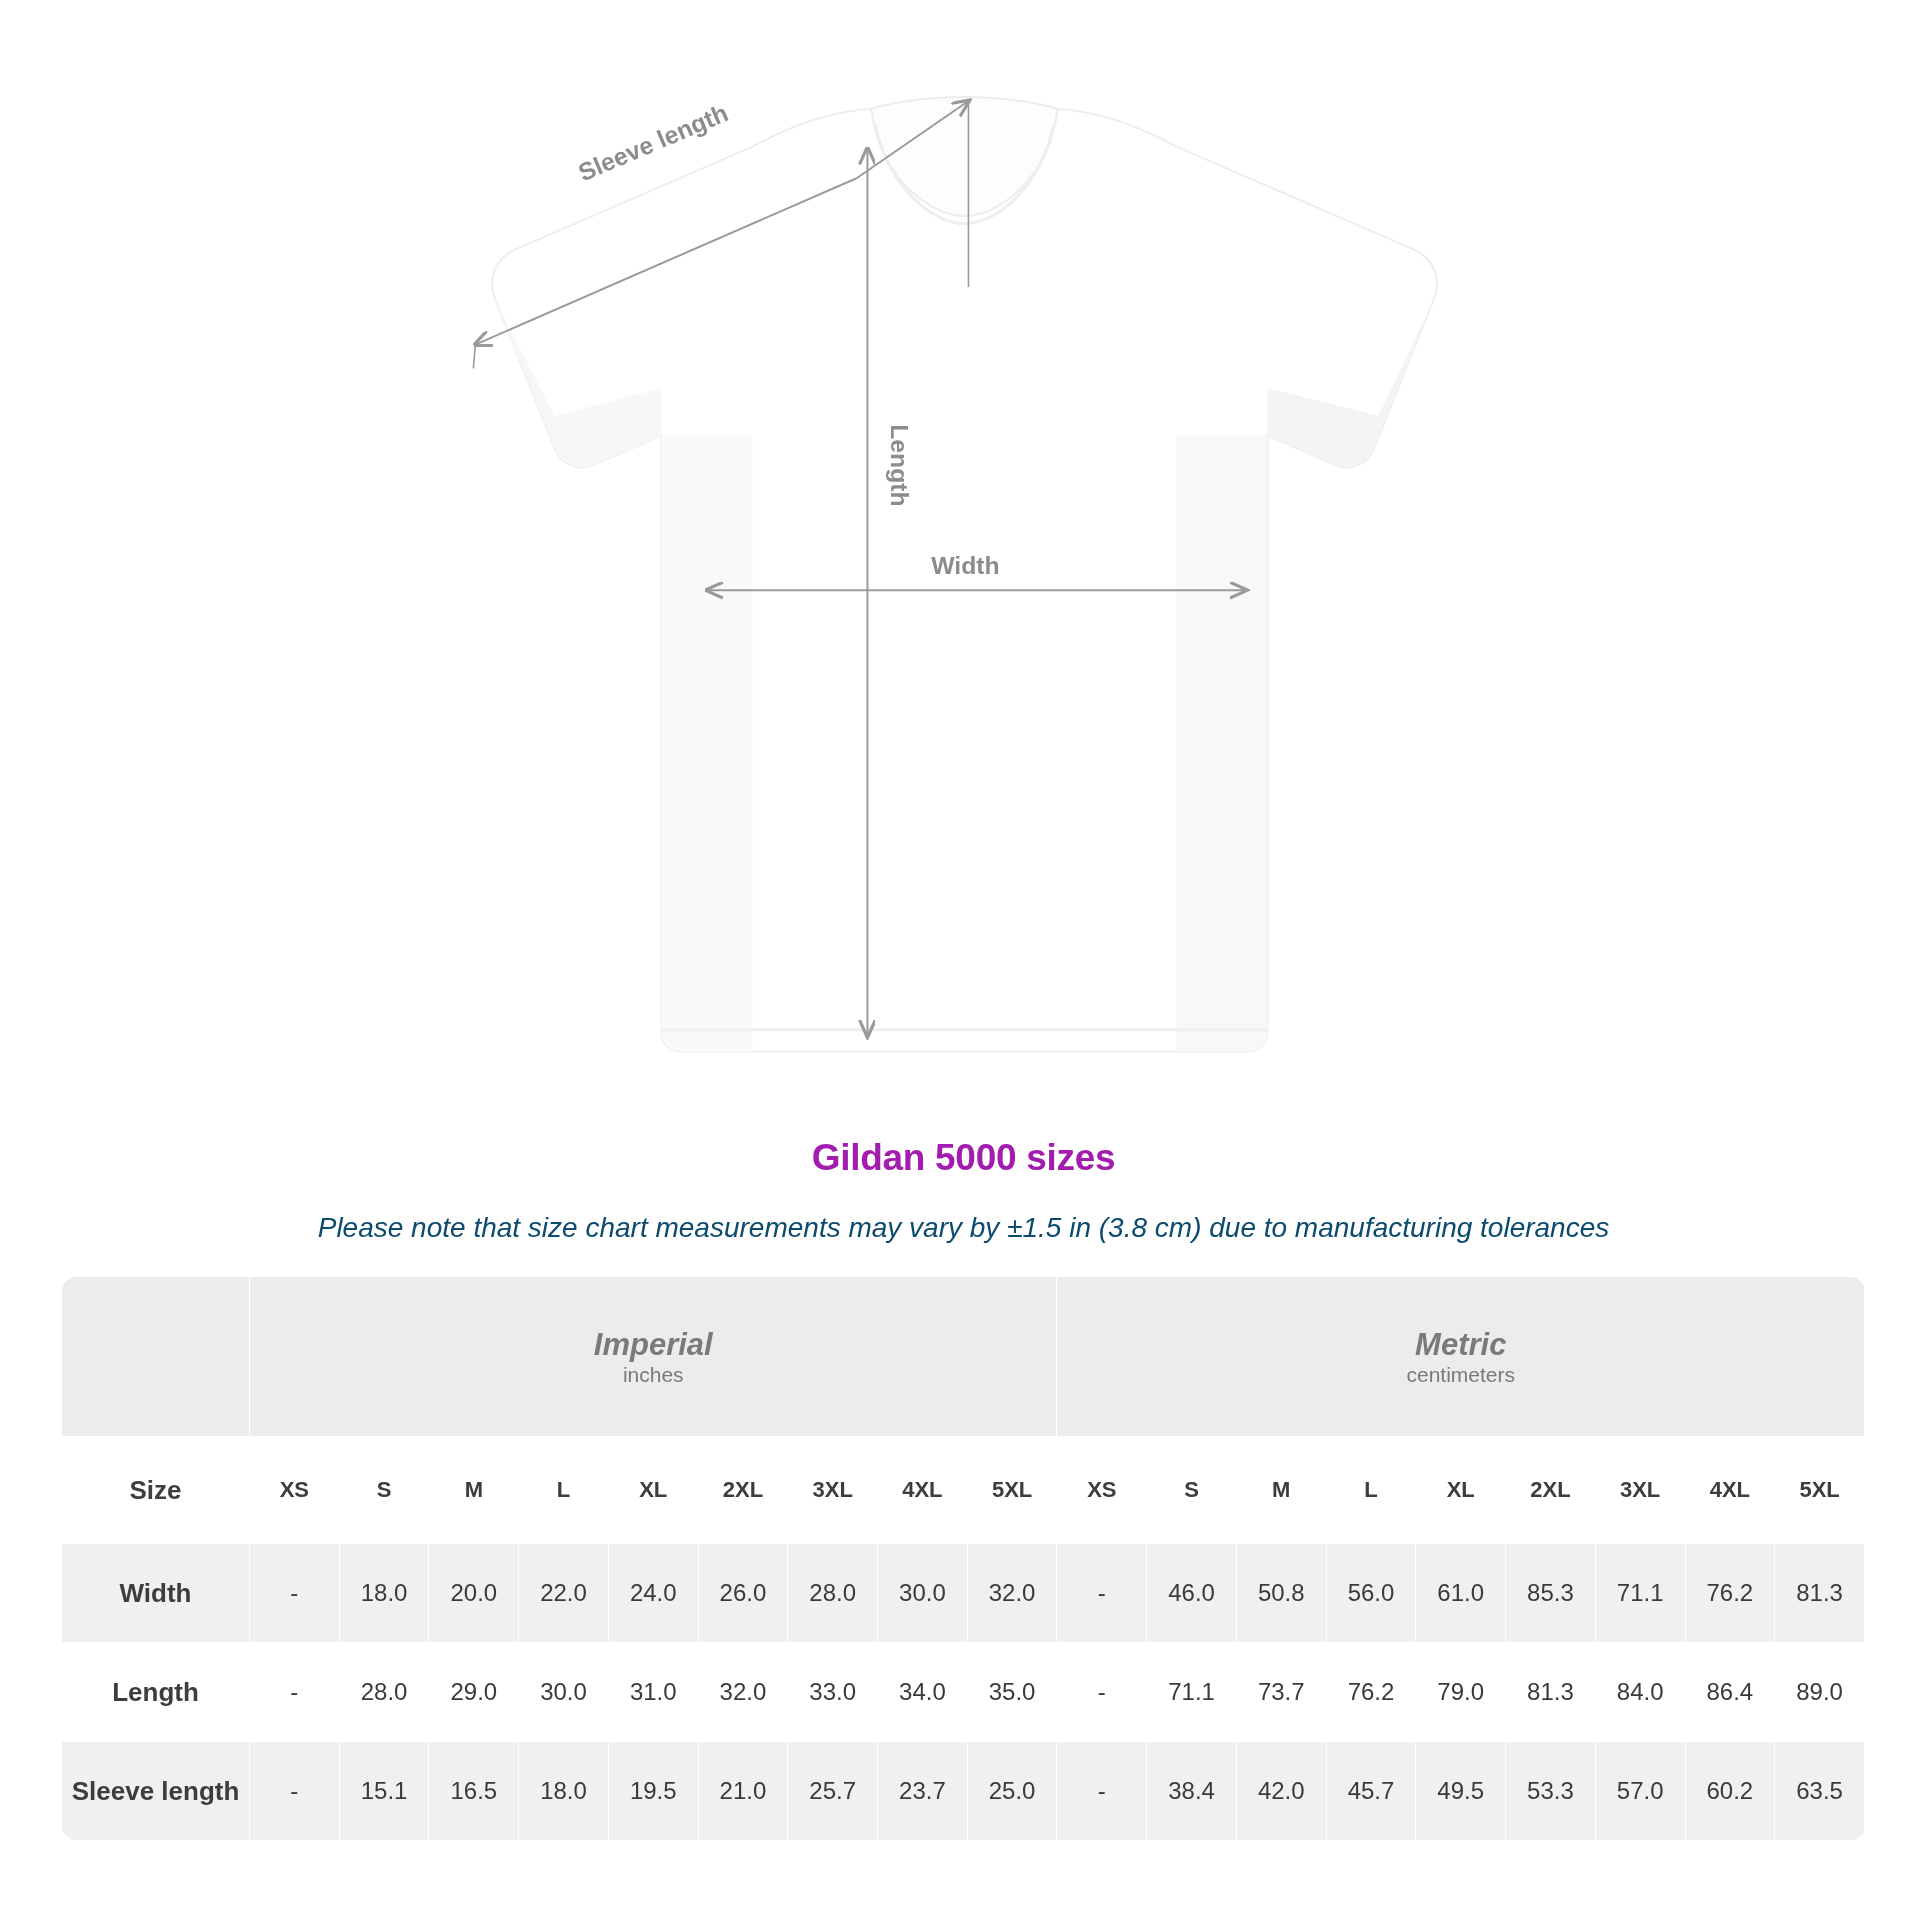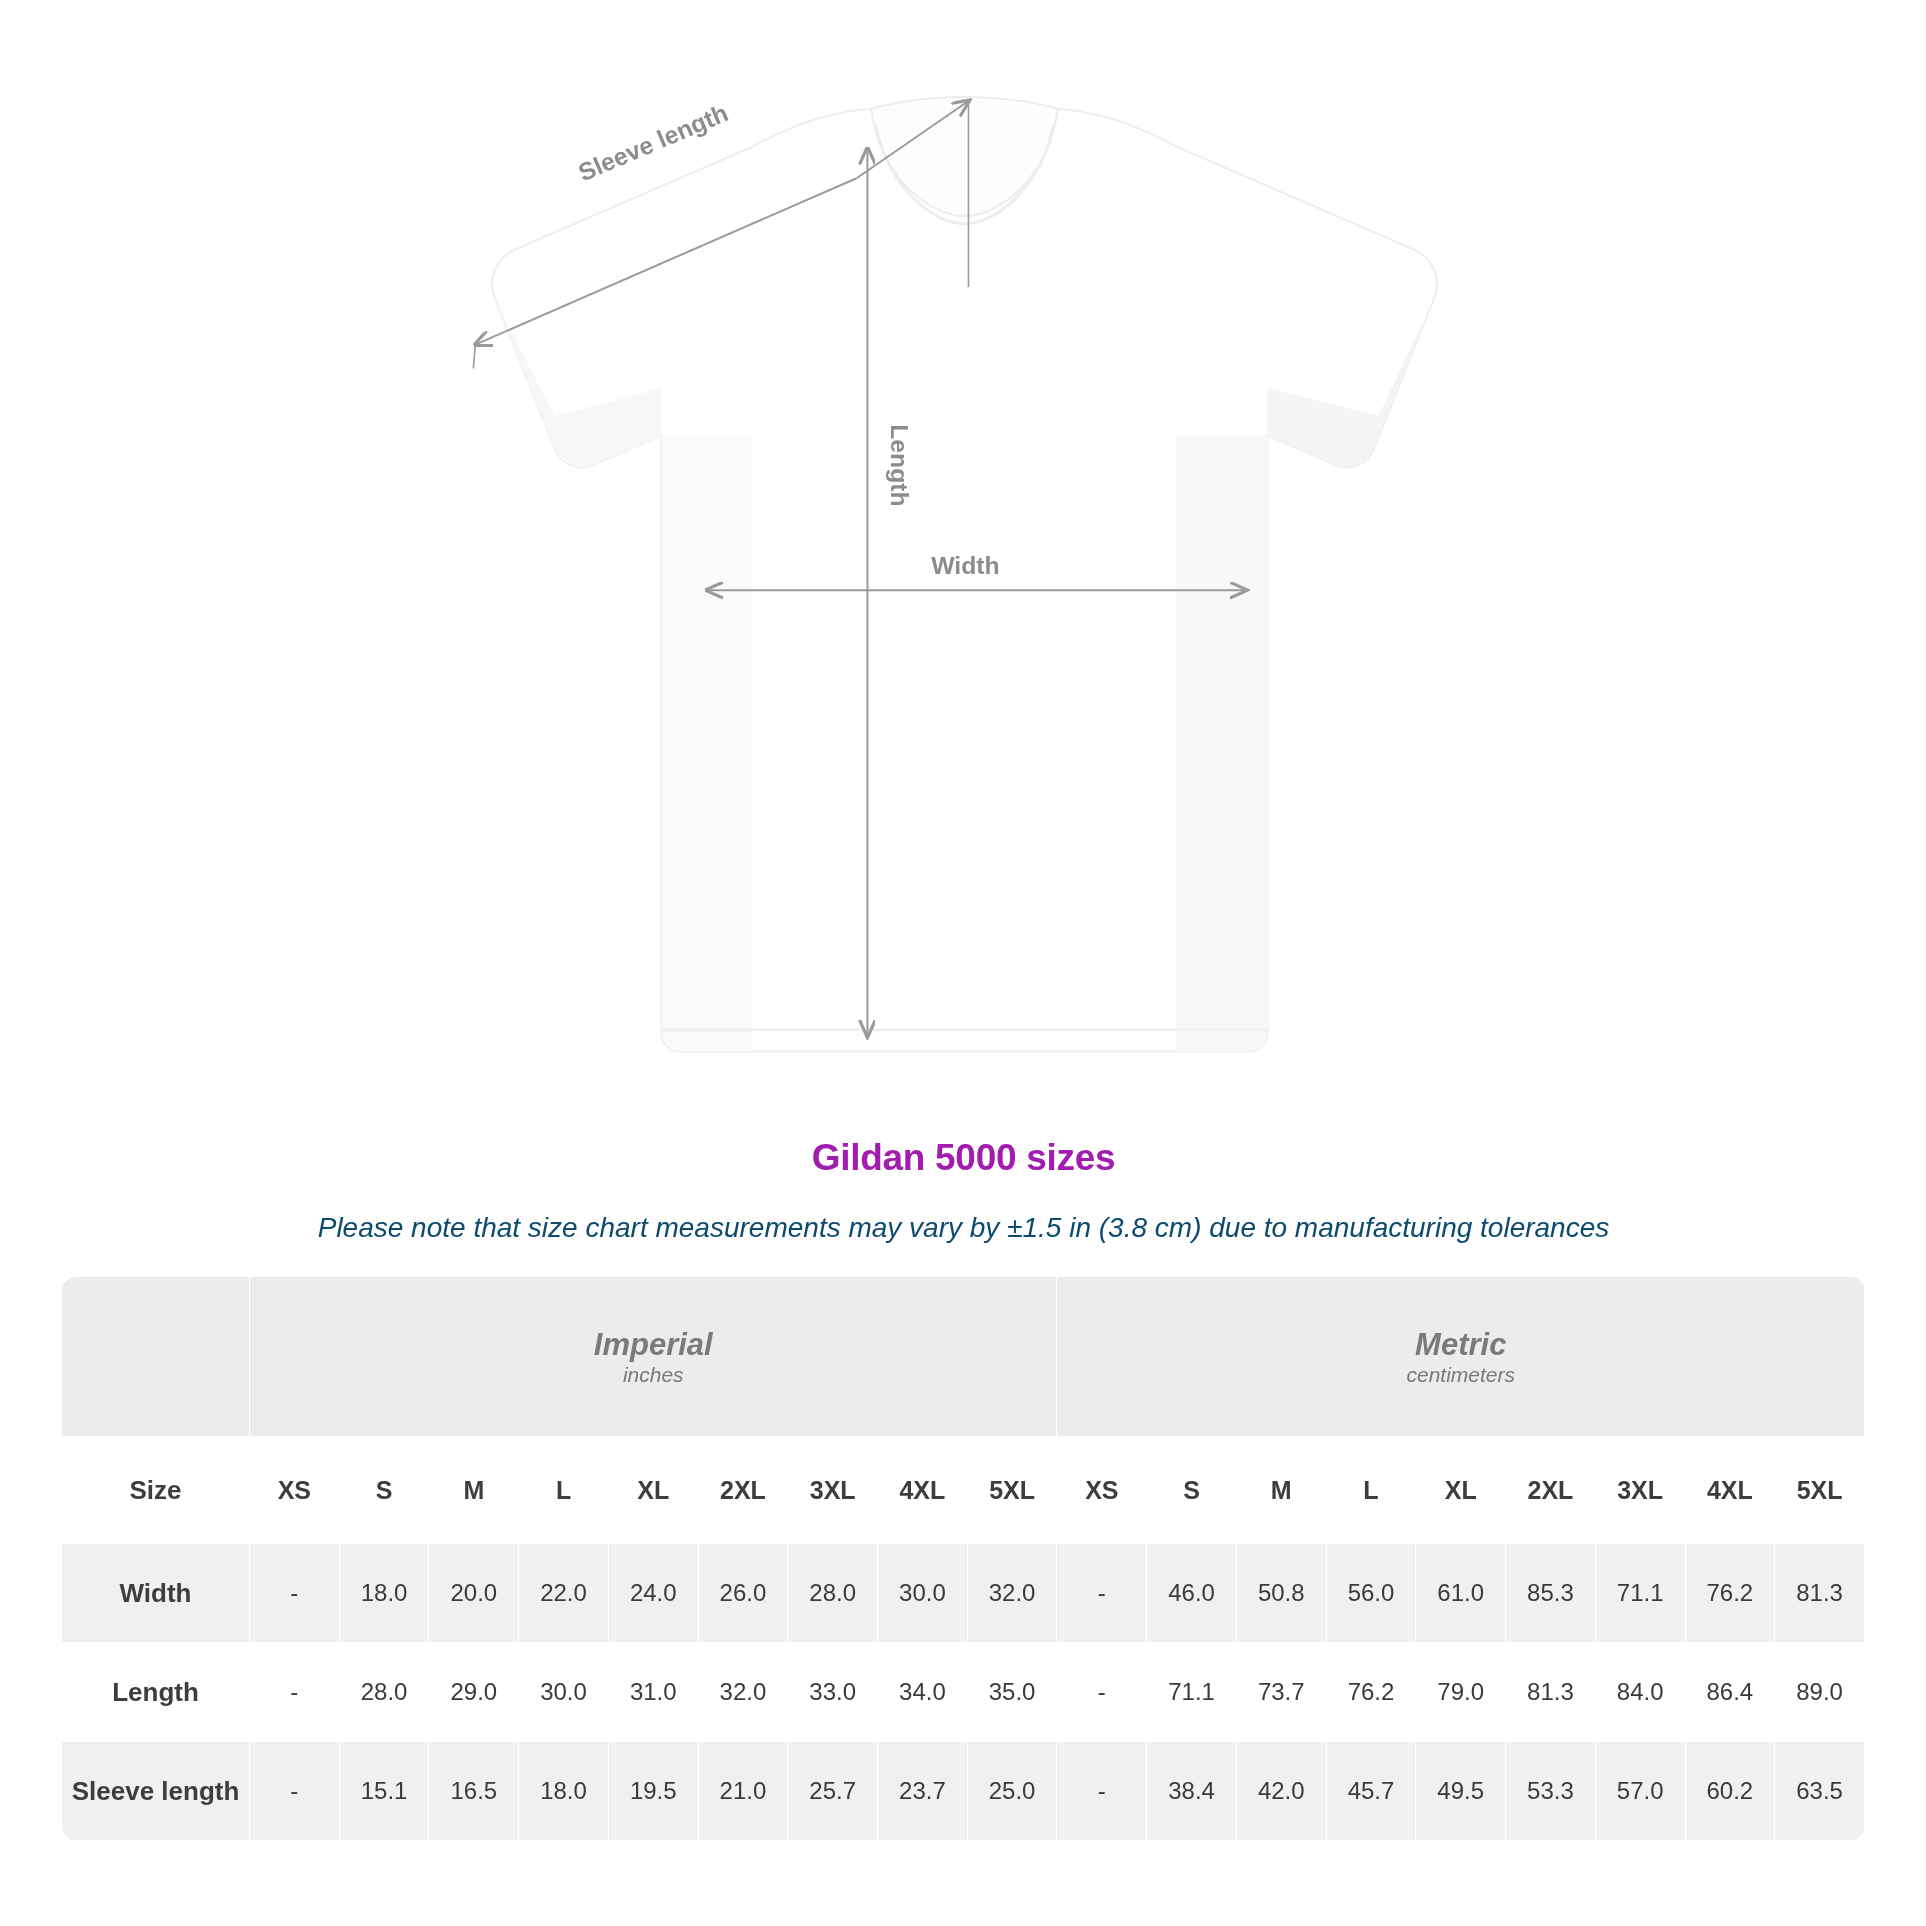--- a/index.html
+++ b/index.html
@@ -76,31 +76,30 @@
     background: #ececec;
   }
   .unit-head .unit-name {
     font-size: 31px;
     font-style: italic;
     font-weight: bold;
     color: #7a7a7a;
   }
   .unit-head .unit-sub {
     font-size: 21px;
-    font-style: italic;
     color: #7a7a7a;
     text-align: center;
   }
   .corner-cell { background: #ececec; }
 
   tr.head-row td, tr.head-row th {
     height: 107px;
     background: #ffffff;
     font-weight: bold;
-    font-size: 25px;
+    font-size: 22px;
     color: #3d3d3d;
   }
   tr.head-row td.label-col { font-size: 26px; text-align: center; }
 
   tr.data-row td { height: 99px; }
   tr.data-row.shaded td { background: #f0f0f0; }
   tr.data-row.plain td { background: #ffffff; }
   tr.data-row td.label-col {
     font-weight: bold;
     font-size: 26px;

